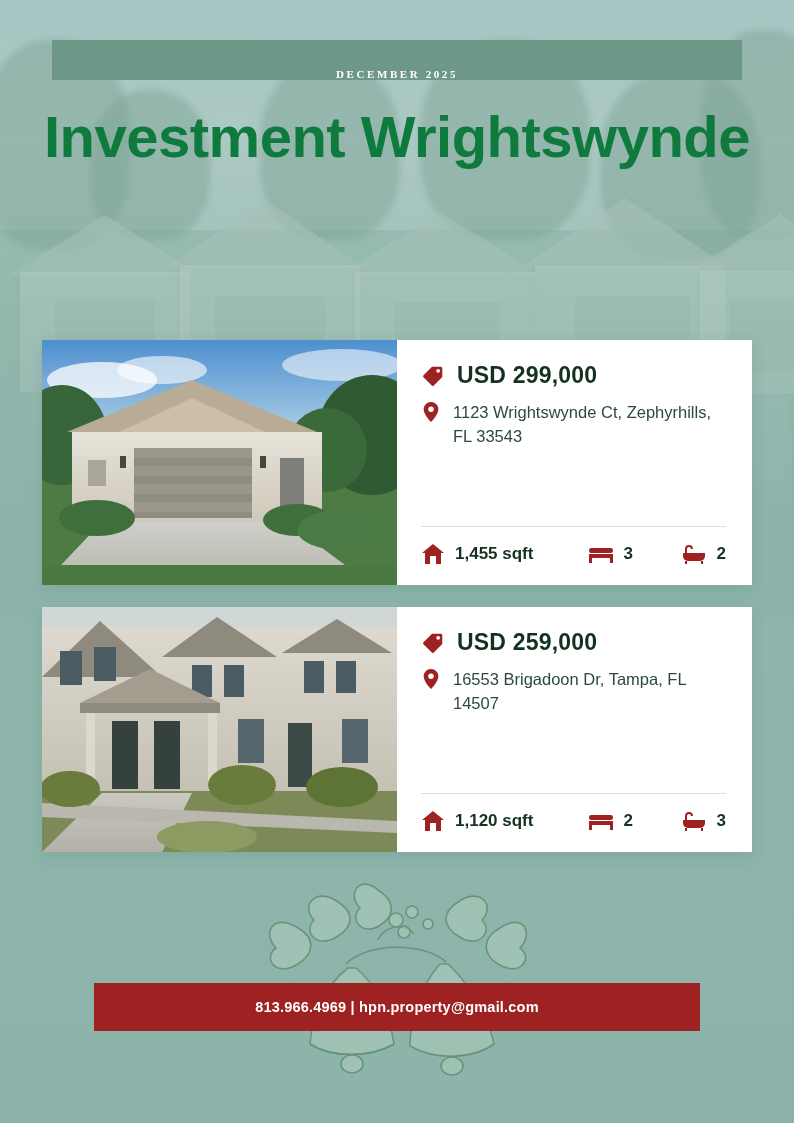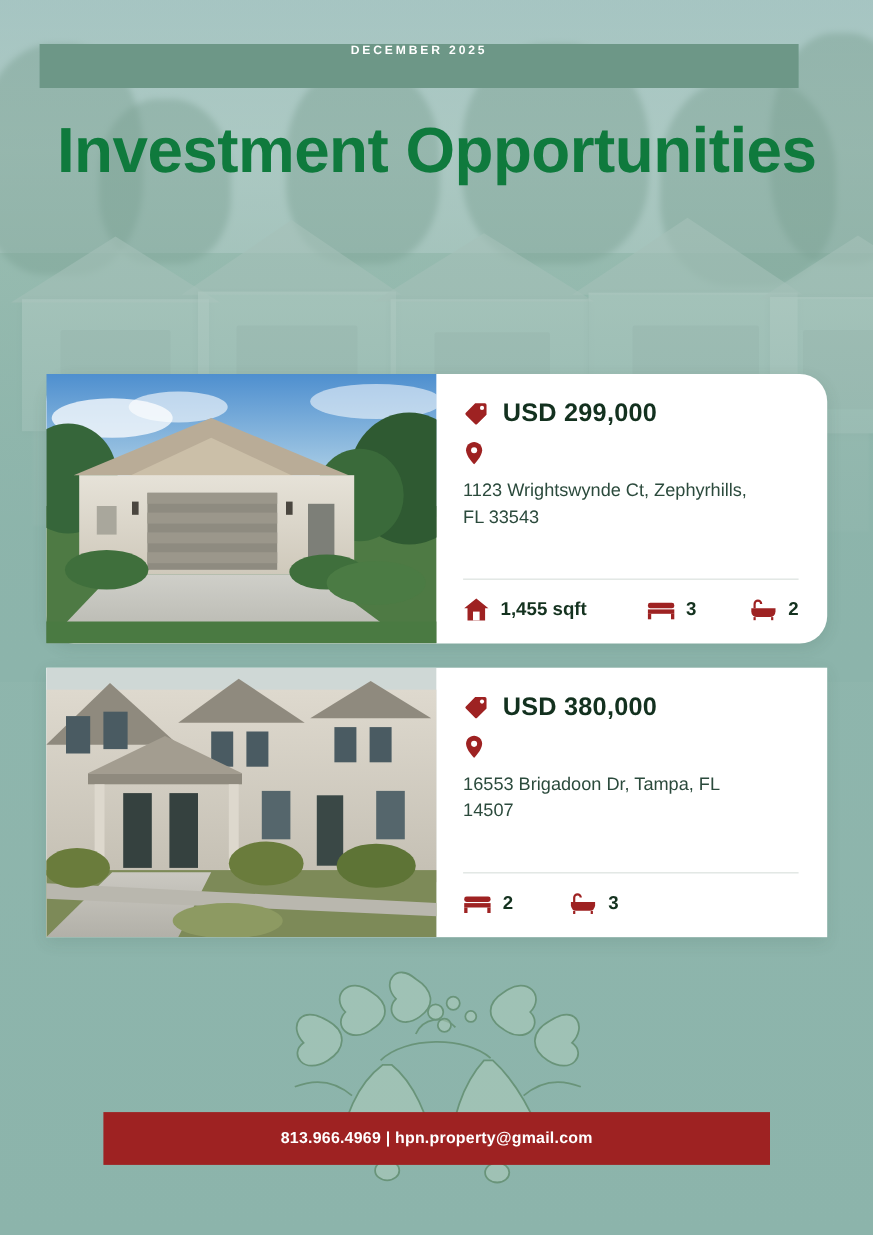--- a/index.html
+++ b/index.html
@@ -64,24 +64,24 @@
     filter: blur(1px);
   }
   .bg-veil {
     position: absolute; left: 0; top: 0; width: 794px; height: 620px;
     background: linear-gradient(180deg, rgba(150,186,176,0.55) 0%, rgba(143,182,172,0.62) 45%, rgba(140,180,171,0.92) 88%, rgba(140,180,171,1) 100%);
   }
 
   
   .date-band {
     position: absolute;
-    left: 36px; top: 40px;
+    left: 52px; top: 40px;
     width: 690px; height: 40px;
     background: #6d9787;
-    display: flex; align-items: flex-start; justify-content: center;
+    display: flex; align-items: flex-end; justify-content: center; font-family: Liberation Serif, serif;
   }
   .date-band .date-text {
     color: #ffffff;
     font-size: 11px;
     letter-spacing: 2.6px;
     font-weight: bold;
   }
   .headline {
     position: absolute;
     left: 0; top: 105px;
@@ -106,21 +106,21 @@
   
   .card {
     position: absolute;
     left: 42px;
     width: 710px;
     height: 245px;
     background: #ffffff;
     display: flex;
     box-shadow: 0 4px 14px rgba(40,70,60,0.12);
   }
-  #card-1 { top: 340px; border-radius: 25px; }
+  #card-1 { top: 340px; }
   #card-2 { top: 607px; }
 
   .card-photo {
     width: 355px;
     height: 245px;
     position: relative;
     overflow: hidden;
     flex: 0 0 355px;
   }
   .card-info {
@@ -137,21 +137,20 @@
     color: #13311f;
     font-size: 23px;
     font-weight: bold;
     letter-spacing: 0.2px;
   }
   .addr-row {
     display: flex;
     gap: 12px;
     margin-top: 12px;
     align-items: flex-start;
-    flex-direction: column;
   }
   .addr-text {
     color: #2b4a3c;
     font-size: 16.5px;
     line-height: 1.45;
     max-width: 270px;
   }
   .divider {
     position: absolute;
     left: 24px;
@@ -190,21 +189,21 @@
     width: 340px; height: 225px;
     opacity: 0.55;
   }
 
   
   .contact-bar {
     position: absolute;
     left: 94px; top: 983px;
     width: 606px; height: 48px;
     background: #9e2222;
-    display: flex; align-items: center; justify-content: center; margin-top: 28px;
+    display: flex; align-items: center; justify-content: center;
   }
   .contact-text {
     color: #ffffff;
     font-size: 14.5px;
     font-weight: bold;
     letter-spacing: 0.2px;
   }
 
   .icon-red { color: #9e2222; display: inline-flex; align-items: center; }
 </style>
@@ -249,21 +248,21 @@
     <div class="drive" style="left:420px; top:390px; width:180px; height:92px;"></div>
     <div class="drive" style="left:610px; top:388px; width:180px; height:95px;"></div>
 
     <div class="bg-veil"></div>
   </div>
 
   <div class="date-band">
     <span class="date-text">DECEMBER 2025</span>
   </div>
 
-  <div class="headline">Investment Opportunities</div>
+  <div class="headline">Investment Wrightswynde</div>
 
   <div class="card" id="card-1">
     <div class="card-photo">
       <svg width="355" height="245" viewBox="0 0 355 245" preserveAspectRatio="none" aria-hidden="true">
         <defs>
           <linearGradient id="sky1" x1="0" y1="0" x2="0" y2="1">
             <stop offset="0%" stop-color="#4e8fcf"></stop>
             <stop offset="60%" stop-color="#9cc4e2"></stop>
             <stop offset="100%" stop-color="#cfe0ea"></stop>
           </linearGradient>
@@ -419,33 +418,42 @@
       </svg>
     </div>
     <div class="card-info">
       <div class="price-row">
         <span class="icon-red">
           <svg width="24" height="24" viewBox="0 0 24 24" fill="#9e2222" aria-hidden="true">
             <path d="M2.5 11.2 L11 2.7 h8.8 a1.5 1.5 0 0 1 1.5 1.5 V13 l-8.5 8.5 a1.4 1.4 0 0 1-2 0 l-8.3-8.3 a1.4 1.4 0 0 1 0-2z"></path>
             <circle cx="17.2" cy="6.8" r="1.9" fill="#ffffff"></circle>
           </svg>
         </span>
-        <span class="price-text">USD 380,000</span>
+        <span class="price-text">USD 259,000</span>
       </div>
       <div class="addr-row">
         <span class="icon-red">
           <svg width="20" height="22" viewBox="0 0 20 24" fill="#9e2222" aria-hidden="true">
             <path d="M10 1 C5.6 1 2 4.6 2 9 c0 6 8 14 8 14 s8-8 8-14 c0-4.4-3.6-8-8-8z"></path>
             <circle cx="10" cy="9" r="3" fill="#ffffff"></circle>
           </svg>
         </span>
         <span class="addr-text">16553 Brigadoon Dr, Tampa, FL 14507</span>
       </div>
       <div class="divider"></div>
       <div class="stats">
+        <div class="stat sqft">
+          <span class="icon-red">
+            <svg width="24" height="22" viewBox="0 0 24 22" fill="#9e2222" aria-hidden="true">
+              <path d="M12 1 L23 10 h-3 v11 H4 V10 H1z"></path>
+              <rect x="9" y="13" width="6" height="8" fill="#ffffff"></rect>
+            </svg>
+          </span>
+          <span class="stat-text">1,120 sqft</span>
+        </div>
         <div class="stat beds">
           <span class="icon-red">
             <svg width="26" height="20" viewBox="0 0 26 20" fill="#9e2222" aria-hidden="true">
               <rect x="1" y="4" width="24" height="5" rx="2.2"></rect>
               <rect x="1" y="10" width="24" height="4"></rect>
               <rect x="1" y="14" width="3" height="5"></rect>
               <rect x="22" y="14" width="3" height="5"></rect>
             </svg>
           </span>
           <span class="stat-text">2</span>

